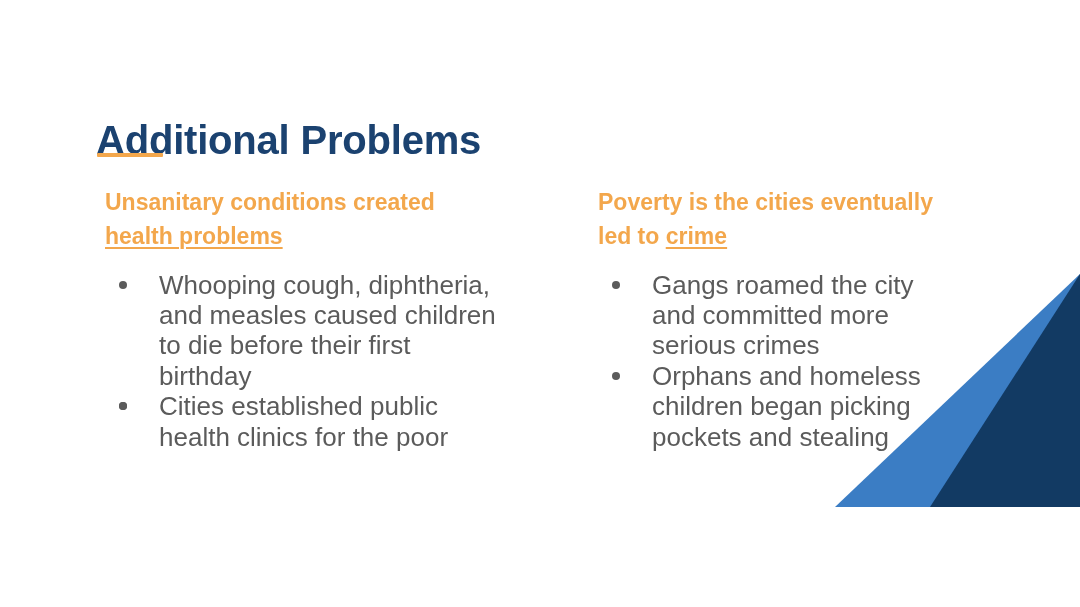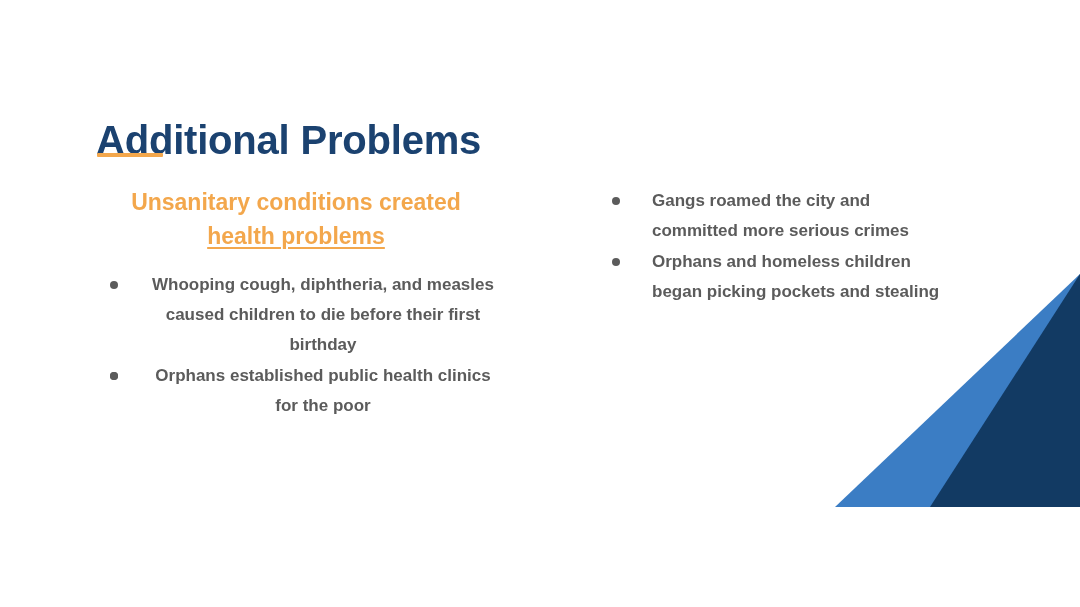--- a/index.html
+++ b/index.html
@@ -40,21 +40,21 @@
     height: 4px;
     background: #f3a74c;
     border-radius: 1px;
   }
 
   
   .column {
     position: absolute;
     top: 186px;
   }
-  .column-left  { left: 96px;  width: 400px; text-align: center; }
+  .column-left  { left: 105px;  width: 400px; }
   .column-right { left: 598px; width: 360px; }
 
   .col-heading {
     font-size: 23px;
     font-weight: 700;
     color: #f3a74c;
     line-height: 1.47;
     margin: 0 0 16px 0;
   }
   .col-heading .u {
@@ -64,25 +64,24 @@
   }
 
   .bullet-list {
     list-style: none;
     margin: 0;
     padding: 0;
   }
   .bullet-item {
     position: relative;
     padding-left: 54px;
-    font-size: 17px;
+    font-size: 26px;
     line-height: 30.4px;
     color: #5b5b5b;
     margin: 0;
-    font-weight: bold;
   }
   .bullet-item .dot {
     position: absolute;
     left: 14px;
     top: 11px;
     width: 8px;
     height: 8px;
     border-radius: 50%;
     background: #5b5b5b;
   }
@@ -113,26 +112,29 @@
     <ul class="bullet-list">
       <li class="bullet-item">
         <span class="dot"></span>
         <span>Whooping cough, diphtheria, and measles caused children to die before their first birthday</span>
       </li>
       <li class="bullet-item">
         <span class="dot"></span>
       </li>
       <li class="bullet-item">
         <span class="dot"></span>
-        <span>Orphans established public health clinics for the poor</span>
+        <span>Cities established public health clinics for the poor</span>
       </li>
     </ul>
   </div>
 
   <div class="column column-right">
+    <div class="col-heading">
+      <span>Poverty is the cities eventually led to </span><span class="u">crime</span>
+    </div>
     <ul class="bullet-list">
       <li class="bullet-item">
         <span class="dot"></span>
         <span>Gangs roamed the city and committed more serious crimes</span>
       </li>
       <li class="bullet-item">
         <span class="dot"></span>
         <span>Orphans and homeless children began picking pockets and stealing</span>
       </li>
     </ul>

